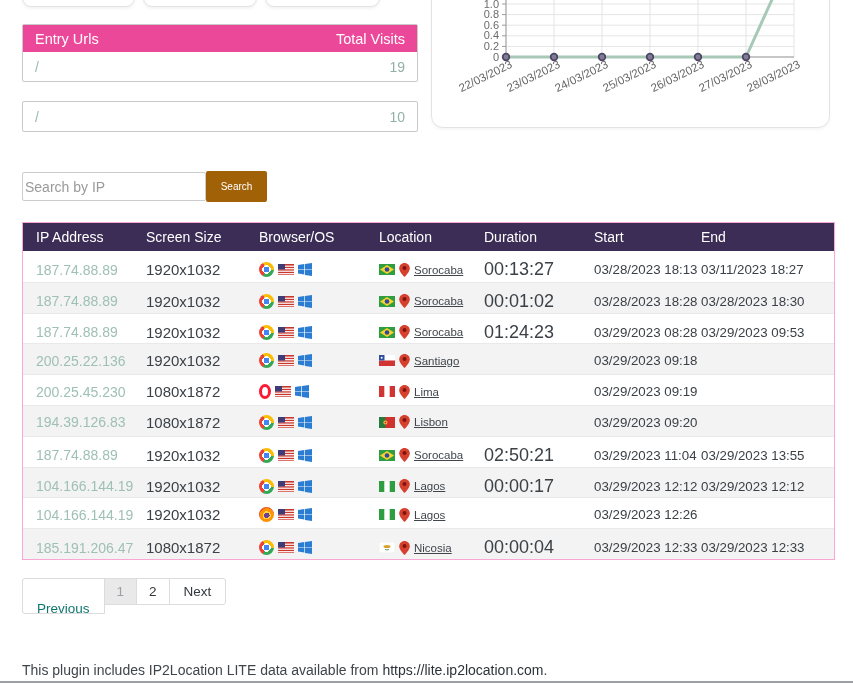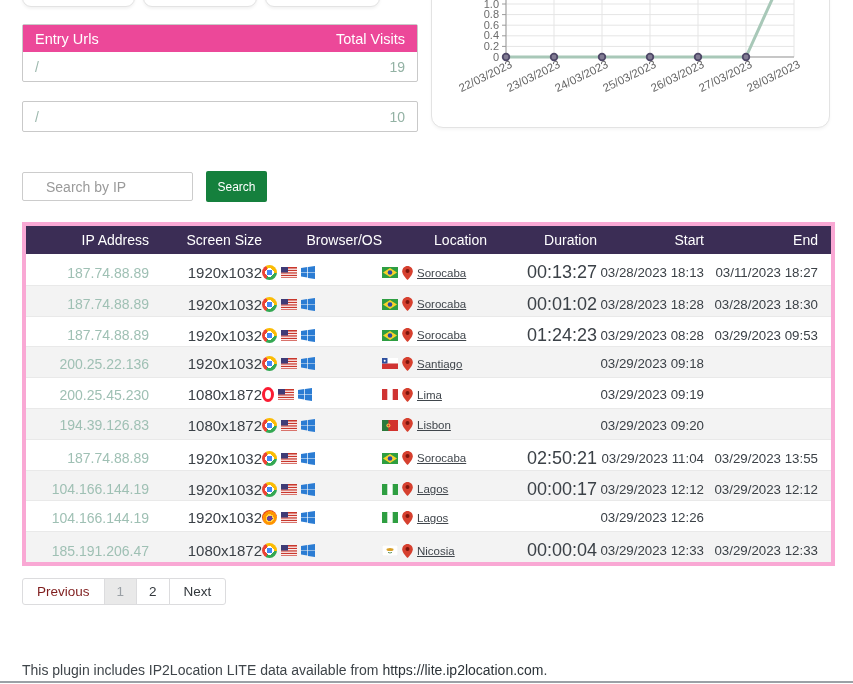--- a/index.html
+++ b/index.html
@@ -21,30 +21,30 @@
   .mini-table { position:absolute; left:22px; width:396px; border:1px solid #c9c9c9;
     border-radius:2px; background:#fff; }
   .mini-head { display:flex; justify-content:space-between; align-items:center;
     background:#ec4899; color:#fff; height:27px; padding:0 12px; font-size:14.5px; }
   .mini-row { display:flex; justify-content:space-between; align-items:center;
     height:29px; padding:0 12px; font-size:14px; }
   .murl { color:#9cb8ad; text-decoration:none; cursor:pointer; }
   .mval { color:#93b2a4; }
 
   
-  .search-input { position:absolute; left:22px; top:172px; width:171px; height:29px;
-    border:1px solid #ccc; border-radius:2px; padding:0 23px; font-size:14px;
+  .search-input { position:absolute; left:22px; top:172px; width:184px; height:29px;
+    border:1px solid #ccc; border-radius:2px; padding:0 2px; font-size:14px;
     font-family:"Liberation Sans", sans-serif; color:#3b4147; }
   .search-input::placeholder { color:#9a9a9a; }
   .search-btn { position:absolute; left:206px; top:171px; width:61px; height:31px;
-    background:#15803d; color:#fff; border:none; border-radius:2px; font-size:12px;
+    background:#a16207; color:#fff; border:none; border-radius:2px; font-size:10px;
     font-family:"Liberation Sans", sans-serif; cursor:pointer; }
 
   
-  .vt { position:absolute; left:22px; top:222px; width:813px; border:4px solid #f9a8d4; background:#fff;text-align:right; }
+  .vt { position:absolute; left:22px; top:222px; width:813px; border:1px solid #f9a8d4; background:#fff; }
   .vt-head { display:grid; grid-template-columns:110px 113px 120px 105px 110px 107px 1fr;
     background:#3b2d55; color:#fff; height:28px; align-items:center; padding:0 13px; font-size:14px; }
   .vt-row { display:grid; grid-template-columns:110px 113px 120px 105px 110px 107px 1fr;
     height:30.8px; align-items:center; padding:8px 13px; border-top:1px solid #e9e9e9; background:#fff; }
   .vt-row:first-child { border-top:0; }
   .vt-row.alt { background:#f3f3f3; }
   .c.ip { color:#9fc0b4; font-size:14px; cursor:pointer; }
   .c.scr { font-size:15px; }
   .c.ic { display:flex; align-items:center; gap:4px; }
   .c.loc { display:flex; align-items:center; gap:4px; }
@@ -59,21 +59,21 @@
   .bicon.firefox { background:
       radial-gradient(circle at 52% 55%, #6a3f97 0 24%, #ffd24a 24% 36%, #ff9400 36% 62%, #e84e1f 62% 100%); }
   .bicon.opera { width:12px; height:15px; border:3px solid #fb1c33; background:#fff; }
 
   
   .pager { position:absolute; left:22px; top:578px; display:inline-flex; font-size:13.5px; }
   .pg { border:1px solid #dcdcde; height:27px; line-height:25px; background:#fff;
     margin-left:-1px; text-align:center; cursor:pointer; color:#32373c; }
   .pg:first-child { margin-left:0; border-radius:3px 0 0 3px; }
   .pg:last-child { border-radius:0 3px 3px 0; }
-  .pg.prev { color:#7f1d1d; padding:0 14px; cursor:default;text-align:center; }
+  .pg.prev { color:#0f766e; padding:17px 14px; cursor:default;text-align:center; }
   .pg.num { padding:0 12px; }
   .pg.current { background:#e9e9e9; color:#9aa0a5; cursor:default; }
   .pg.next { padding:0 14px; }
 
   
   .footer { position:absolute; left:22px; top:662px; font-size:14px; color:#3f454a; }
   .flink { color:#2c3338; text-decoration:none; margin-left:4px; cursor:pointer; }
   .bottom-rule { position:absolute; left:0; top:681px; width:853px; border-top:2px solid #9ba1a6; }
 </style>
 </head>

